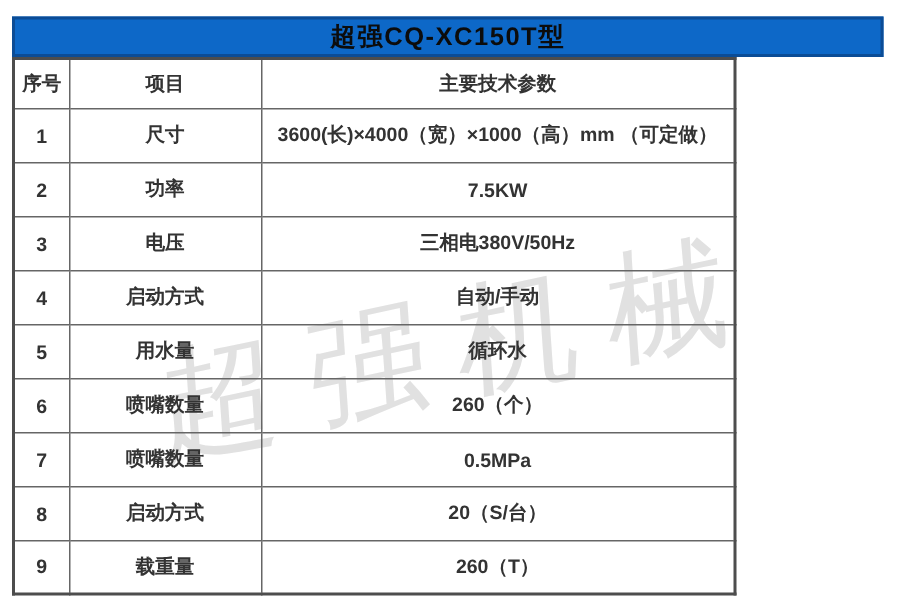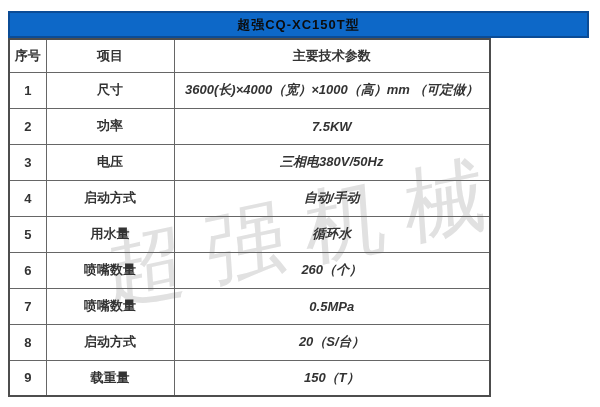--- a/index.html
+++ b/index.html
@@ -37,21 +37,21 @@
     width: 577px;
     height: 23px;
     background: var(--accent, #0d68c8);
     border: 2px solid #0b4c96;
     display: flex;
     align-items: center;
     justify-content: center;
     z-index: 1;
   }
   .titlebar span {
-    font-size: 13px;
+    font-size: 17px;
     font-weight: 700;
     letter-spacing: 1px;
     color: #0c0c0c;
   }
   table.spec {
     position: absolute;
     left: 8px;
     top: 38px;
     width: 483px;
     height: 359px;
@@ -70,21 +70,21 @@
     font-weight: 700;
     color: #333333;
     background: transparent;
     overflow: hidden;
   }
   table.spec thead tr { height: 33px; }
   table.spec tbody tr { height: 32.6px; }
   col.c-no   { width: 37px; }
   col.c-item { width: 128px; }
   col.c-val  { width: auto; }
-  td.val { font-size: 13.5px; font-style: italic; }
+  td.val { font-size: 13.5px; }
 </style>
 </head>
 <body>
 
 <div class="page" style="--accent: #0d68c8; --wm-color: #cfcfcf;">
 
   <div class="watermark">超强机械</div>
 
   <div class="titlebar">
     <span>超强CQ-XC150T型</span>
@@ -140,18 +140,18 @@
         <td class="val">0.5MPa</td>
       </tr>
       <tr>
         <td>8</td>
         <td>启动方式</td>
         <td class="val">20（S/台）</td>
       </tr>
       <tr>
         <td>9</td>
         <td>载重量</td>
-        <td class="val">150（T）</td>
+        <td class="val">260（T）</td>
       </tr>
     </tbody>
   </table>
 
 </div>
 
 </body></html>

